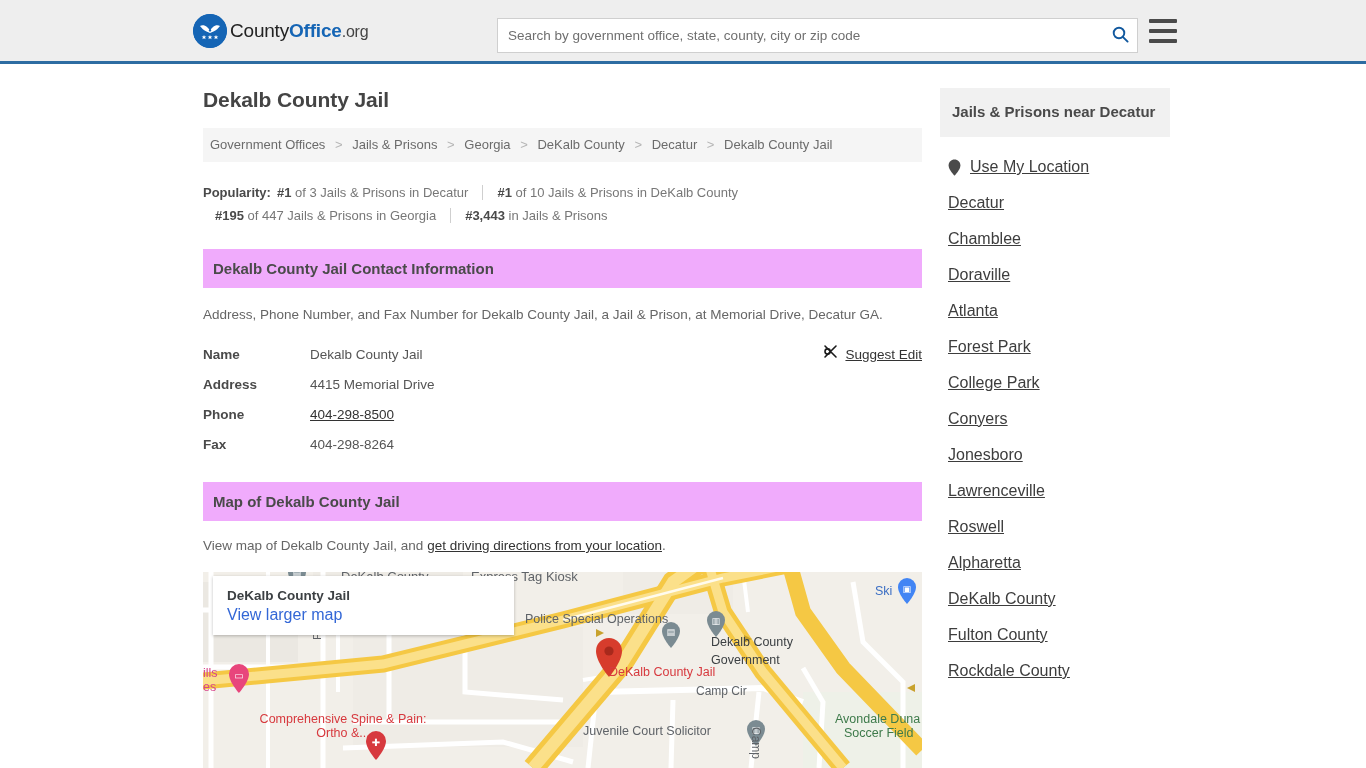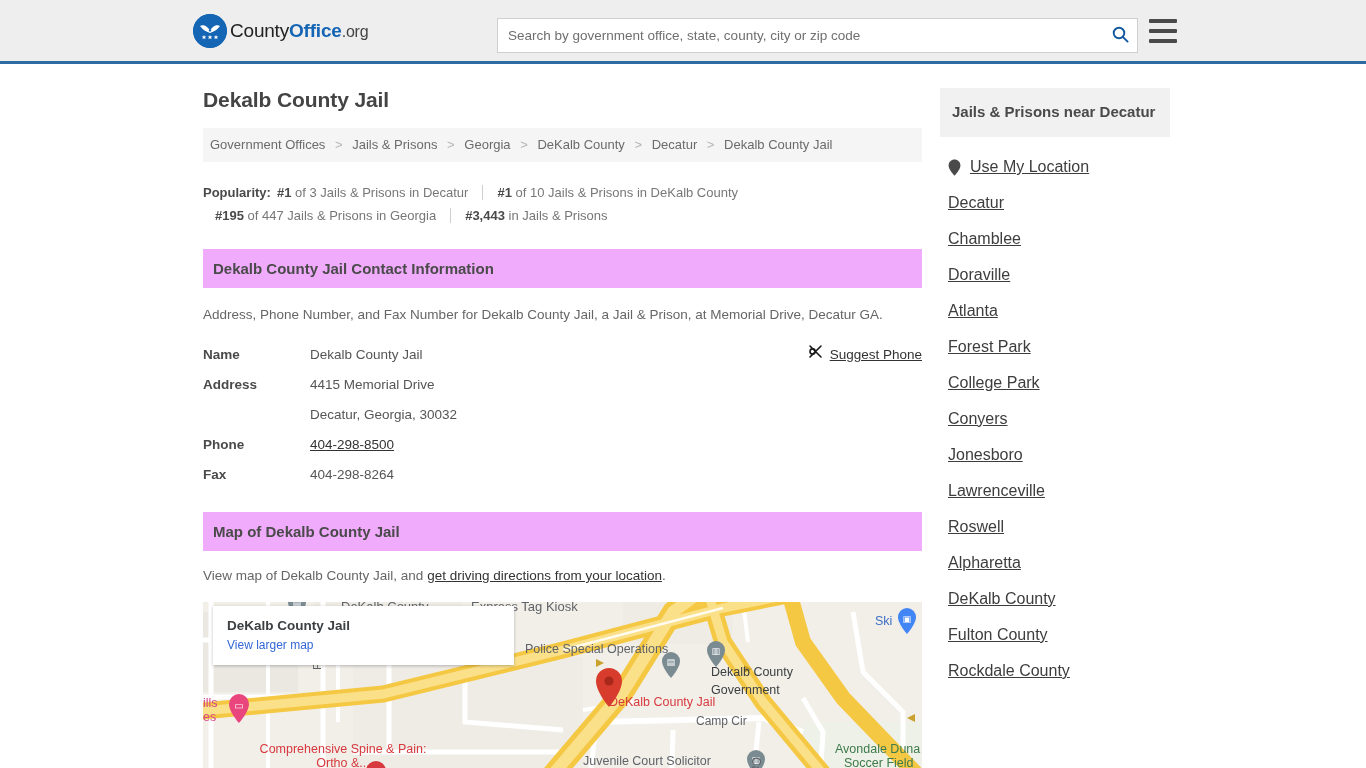--- a/index.html
+++ b/index.html
@@ -221,21 +221,21 @@
   }
   #map-card-title {
     font-size: 13.5px;
     font-weight: bold;
     color: #3c4043;
     line-height: 16px;
   }
   #map-card-link {
     display: inline-block;
     margin-top: 3px;
-    font-size: 12px;
+    font-size: 16px;
     color: #3367d6;
     text-decoration: none;
     line-height: 16px;
   }
 
   
   #side-head {
     background: #f1f1f1;
     padding: 12px 12px 14px 12px;
     font-size: 15px;
@@ -354,41 +354,40 @@
       <div class="c-row">
         <div class="c-key">Name</div>
         <div class="c-val">Dekalb County Jail</div>
       </div>
       <div class="c-row">
         <div class="c-key">Address</div>
         <div class="c-val">4415 Memorial Drive</div>
       </div>
       <div class="c-row">
         <div class="c-key"></div>
-        <div class="c-val">Decatur, Georgia, 30032</div>
       </div>
       <div class="c-row">
         <div class="c-key">Phone</div>
         <div class="c-val">
           <a href="#">404-298-8500</a>
         </div>
       </div>
       <div class="c-row">
         <div class="c-key">Fax</div>
         <div class="c-val">404-298-8264</div>
       </div>
 
       <a id="suggest-edit" href="#">
         <span>
           <svg width="15" height="15" viewBox="0 0 15 15" aria-hidden="true">
             <path d="M2 2 L13 13 M13 2 L2 13" stroke="#1a1a1a" stroke-width="1.6" fill="none" stroke-linecap="round"></path>
             <circle cx="4.6" cy="7.5" r="2.6" fill="none" stroke="#1a1a1a" stroke-width="1.6"></circle>
           </svg>
         </span>
-        <span class="se-label">Suggest Phone</span>
+        <span class="se-label">Suggest Edit</span>
       </a>
     </div>
 
     <div class="section-bar">Map of Dekalb County Jail</div>
 
     <div id="map-desc">
       <span>View map of Dekalb County Jail, and </span><a href="#">get driving directions from your location</a><span>.</span>
     </div>
 
     <div id="map-frame">

